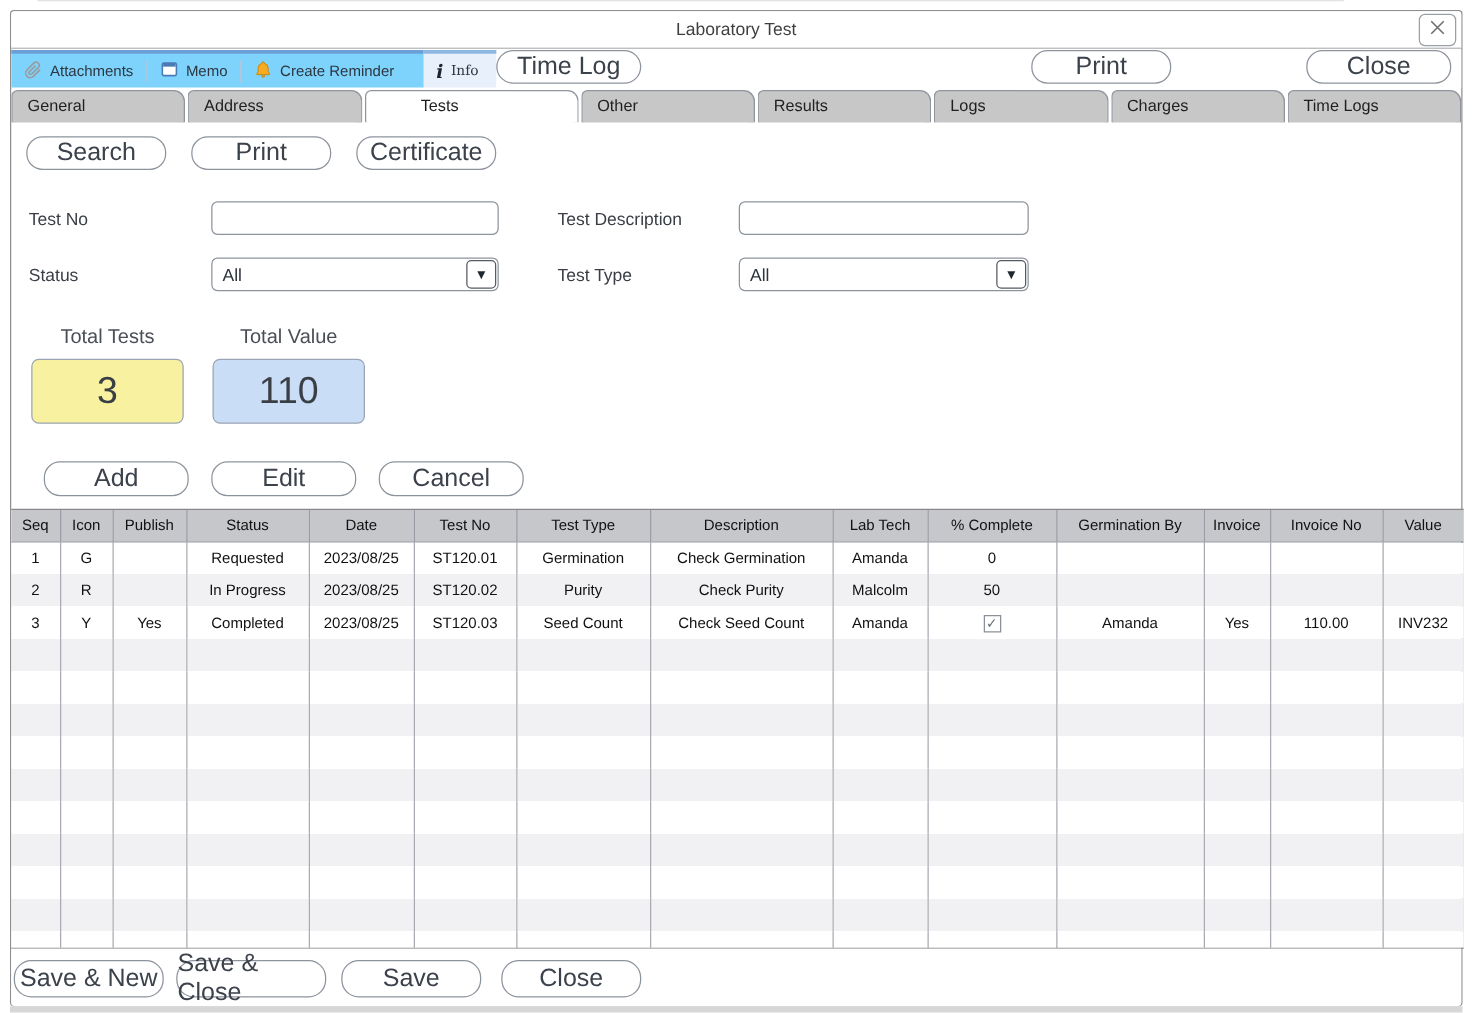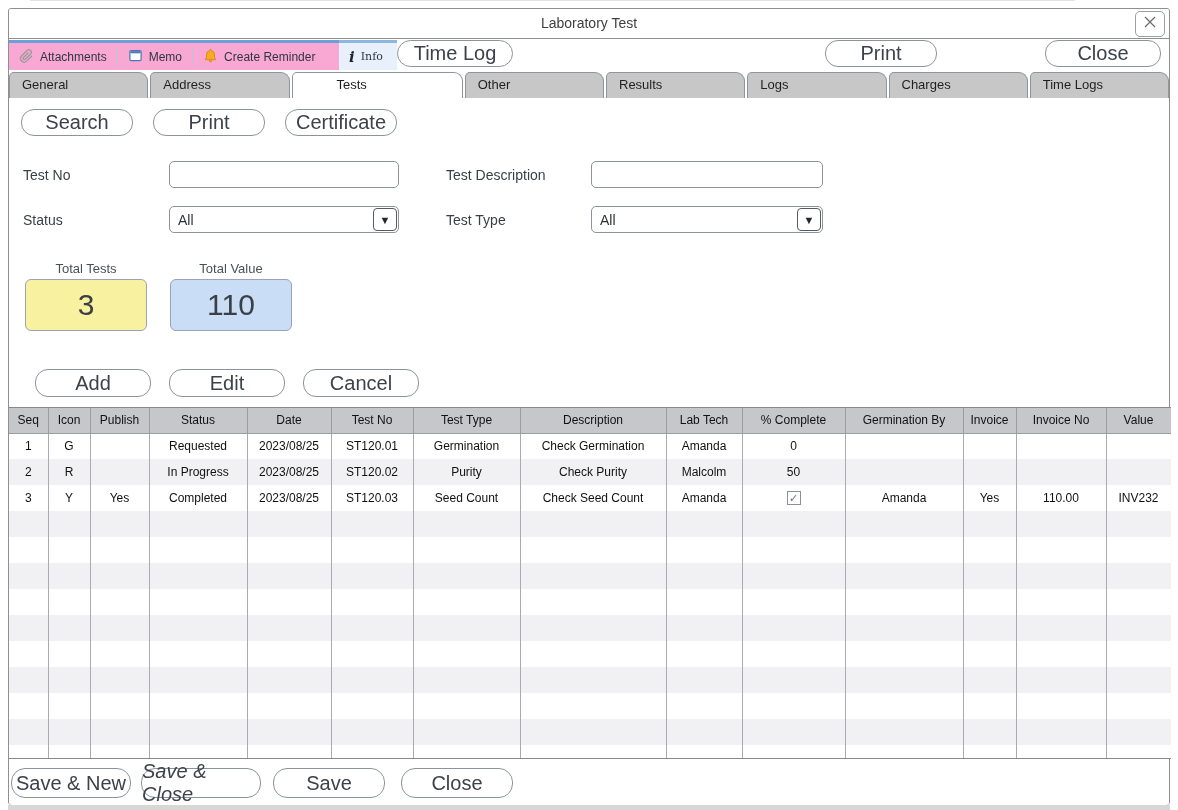--- a/index.html
+++ b/index.html
@@ -12,21 +12,21 @@
 
   
   .title-bar { position:absolute; left:0; top:0; width:100%; height:30px; background:#fff;
                border-bottom:1px solid #8f8f8f; border-radius:3px 3px 0 0; }
   .title-bar .title { position:absolute; left:0; right:0; top:6px; text-align:center; font-size:14px; color:#3f3f3f; }
   .win-close { position:absolute; right:4px; top:2px; width:30px; height:26px; border:1px solid #9aa0a8;
                border-radius:5px; background:#fff; display:flex; align-items:center; justify-content:center; cursor:pointer; }
 
   
   .toolbar { position:absolute; left:0; top:31px; width:100%; height:30px; background:#fff; }
-  .tb-band { position:absolute; left:0; top:0; width:330px; height:30px; background:#f9a8d4; border-top:3px solid #6ba0d6;
+  .tb-band { position:absolute; left:0; top:0; width:330px; height:30px; background:#7dd3fc; border-top:3px solid #6ba0d6;
              display:flex; align-items:center; }
   .tb-band2 { position:absolute; left:330px; top:0; width:58px; height:30px; background:#e7f0fb; border-top:3px solid #8db6e0;
               display:flex; align-items:center; }
   .tb-item { display:flex; align-items:center; gap:6px; padding:0 10px; font-size:12px; color:#2e3640; height:100%; cursor:pointer; }
   .tb-sep { width:1px; height:18px; background:#b4c6dc; }
   .tb-info-label { font-family:"DejaVu Serif", serif; font-size:11px; color:#2e3640; }
   .info-glyph { font-family:"DejaVu Serif", serif; font-style:italic; font-weight:bold; font-size:15px; color:#1c242e; }
   .pill-btn { border:1px solid #8d939c; border-radius:13px; background:#fff; color:#3c424b; font-size:20px;
               display:flex; align-items:center; justify-content:center; cursor:pointer; font-family:"Liberation Sans", sans-serif; }
   .timelog-btn { position:absolute; left:388px; top:0; width:116px; height:27px; border-radius:14px; }
@@ -49,21 +49,21 @@
                 background:#fff; font-size:14px; padding:0 8px; color:#333; font-family:"Liberation Sans", sans-serif; }
   .dropdown { position:absolute; width:230px; height:27px; border:1px solid #8d939c; border-radius:5px; background:#fff;
               display:flex; align-items:center; cursor:pointer; }
   .dd-value { flex:1; font-size:14px; color:#2e343c; padding-left:8px; }
   .dd-btn { width:24px; height:23px; margin-right:1px; border:1px solid #555b63; border-radius:4px; background:#fff;
             display:flex; align-items:center; justify-content:center; }
   .dd-arrow { font-size:11px; color:#1f2730; }
 
   .summary-row { position:absolute; left:16px; top:252px; display:flex; gap:23px; }
   .sum-box-wrap { display:flex; flex-direction:column; align-items:center; }
-  .sum-label { font-size:13px; color:#4a4f57; margin-bottom:3px; }
+  .sum-label { font-size:16px; color:#4a4f57; margin-bottom:8px; }
   .sum-box { width:122px; height:52px; border:1px solid #9aa4b4; border-radius:6px; display:flex; align-items:center;
              justify-content:center; font-size:30px; color:#3a3f46; }
 
   .actions-row { position:absolute; left:10px; top:360px; display:flex; gap:18px;padding-left:16px; }
   .actions-row .pill-btn { width:116px; height:28px; border-radius:13px; }
 
   
   .grid-wrap { position:absolute; left:0; top:398px; width:1162px; height:352px; overflow:hidden;
                border-top:1px solid #888; border-bottom:1px solid #888; }
   table.grid { border-collapse:collapse; table-layout:fixed; width:1162px; font-size:12px; color:#111; }
@@ -72,21 +72,21 @@
   table.grid td { border-right:1px solid #a8abb1; height:26px; text-align:center; overflow:hidden; white-space:nowrap; }
   table.grid tr.even td { background:#f1f1f3; }
   table.grid tr.odd td { background:#fff; }
   .cb { display:inline-block; width:14px; height:14px; border:1px solid #8a8f98; background:#fff; color:#6a7078;
         font-size:11px; line-height:12px; }
 
   
   .footer { position:absolute; left:0; top:750px; width:100%; height:46px; background:#fff; border-radius:0 0 3px 3px; }
   .footer .pill-btn { position:absolute; top:9px; height:30px; border-radius:14px; }
   .f-btn1 { left:2px; width:120px; }
-  .f-btn2 { left:132px; width:120px;font-style:italic; }
+  .f-btn2 { left:132px; width:120px; }
   .f-btn3 { left:264px; width:112px; }
   .f-btn4 { left:392px; width:112px; }
 </style>
 </head>
 <body>
 
 <div class="top-edge"></div>
 <div class="bottom-strip"></div>
 
 <div class="window">

